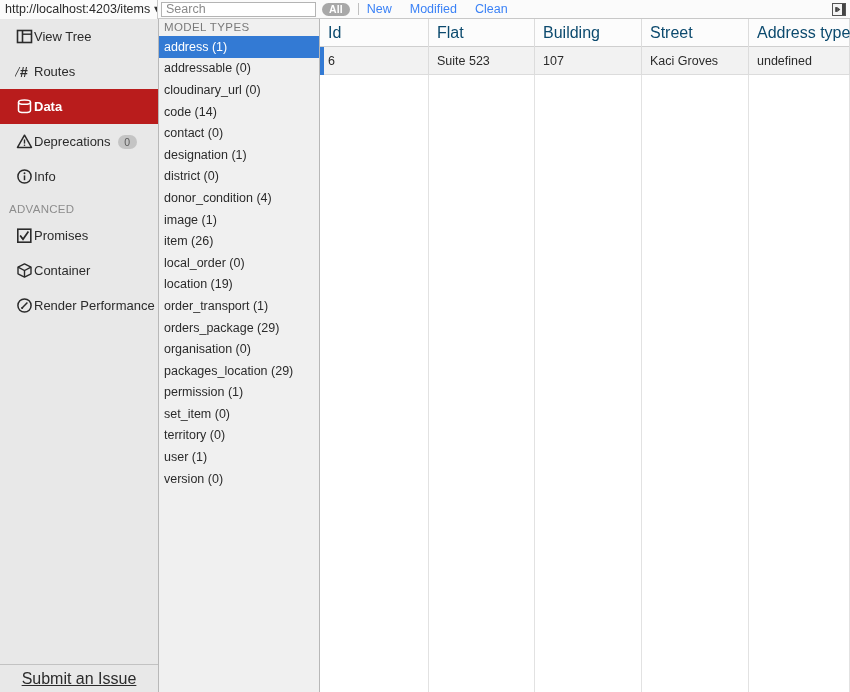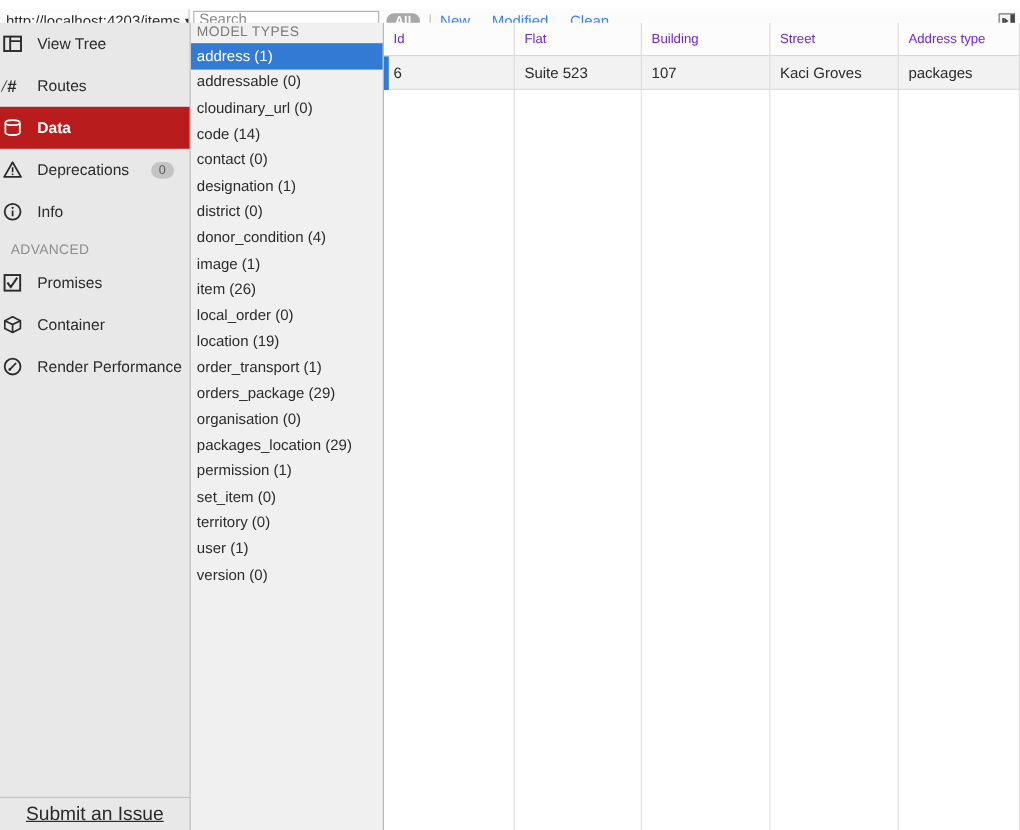--- a/index.html
+++ b/index.html
@@ -8,24 +8,24 @@
     font-family: "Liberation Sans", sans-serif;
     font-size: 13px;
     color: #2b2b2b;
     background: #ffffff;
     overflow: hidden;
   }
   #app { position: relative; width: 850px; height: 692px; }
 
   
   .topbar {
-    position: absolute; top: 8px; left: 0; width: 850px; height: 19px;
+    position: absolute; top: 0; left: 0; width: 850px; height: 19px;
     background: #fbfbfb;
     border-bottom: 1px solid #c8c8c8;
-    display: flex; 
+    display: flex; align-items: center;
   }
   .url-select {
     width: 158px; height: 19px;
     border: none; border-right: 1px solid #c8c8c8;
     background: #fbfbfb;
     display: flex; align-items: center; justify-content: space-between;
     padding: 0 4px 0 5px;
     font-size: 12.5px; color: #2b2b2b;
     white-space: nowrap; overflow: hidden;
   }
@@ -68,21 +68,21 @@
   }
 
   
   .sidebar {
     position: absolute; top: 19px; left: 0; width: 159px; height: 673px;
     background: #e8e8e8;
     border-right: 1px solid #b8b8b8;
   }
   .nav-item {
     height: 35px; display: flex; align-items: center;
-    padding-left: 1px; gap: 11px;
+    padding-left: 15px; 
     font-size: 13px; color: #2b2b2b;
     cursor: default;
   }
   .nav-item.selected {
     background: #b91c1c; color: #ffffff; font-weight: bold;
   }
   .nav-icon {
     width: 19px; height: 19px; flex: 0 0 19px;
     display: flex; align-items: center; justify-content: center;
   }
@@ -140,21 +140,21 @@
     position: relative;
     height: 28px;
     background: #fcfcfc;
     border-bottom: 1px solid #cfcfcf;
     display: flex;
   }
   .th {
     flex: 0 0 auto;
     display: flex; align-items: center;
     padding-left: 8px;
-    font-size: 11px; color: #6d28d9;
+    font-size: 16px; color: #0c4a6e;
     border-right: 1px solid #dcdcdc;
     height: 28px;
     white-space: nowrap;
     cursor: default;
   }
   .table-body { position: relative; height: 645px; }
   .tr {
     display: flex; height: 28px;
     background: #f2f2f2;
     border-bottom: 1px solid #dcdcdc;
@@ -392,19 +392,19 @@
           <div class="col-rule" style="left: 428px;"></div>
           <div class="col-rule" style="left: 529px;"></div>
         </div>
       <div id="table-rows">
           <div class="tr">
             <div class="sel-bar"></div>
             <div class="td" style="width: 109px;">6</div>
             <div class="td" style="width: 106px;">Suite 523</div>
             <div class="td" style="width: 107px;">107</div>
             <div class="td" style="width: 107px;">Kaci Groves</div>
-            <div class="td" style="width: 101px;">packages</div>
+            <div class="td" style="width: 101px;">undefined</div>
           </div>
         </div>
     </div>
   </div>
 
 </div>
 
 </body></html>

